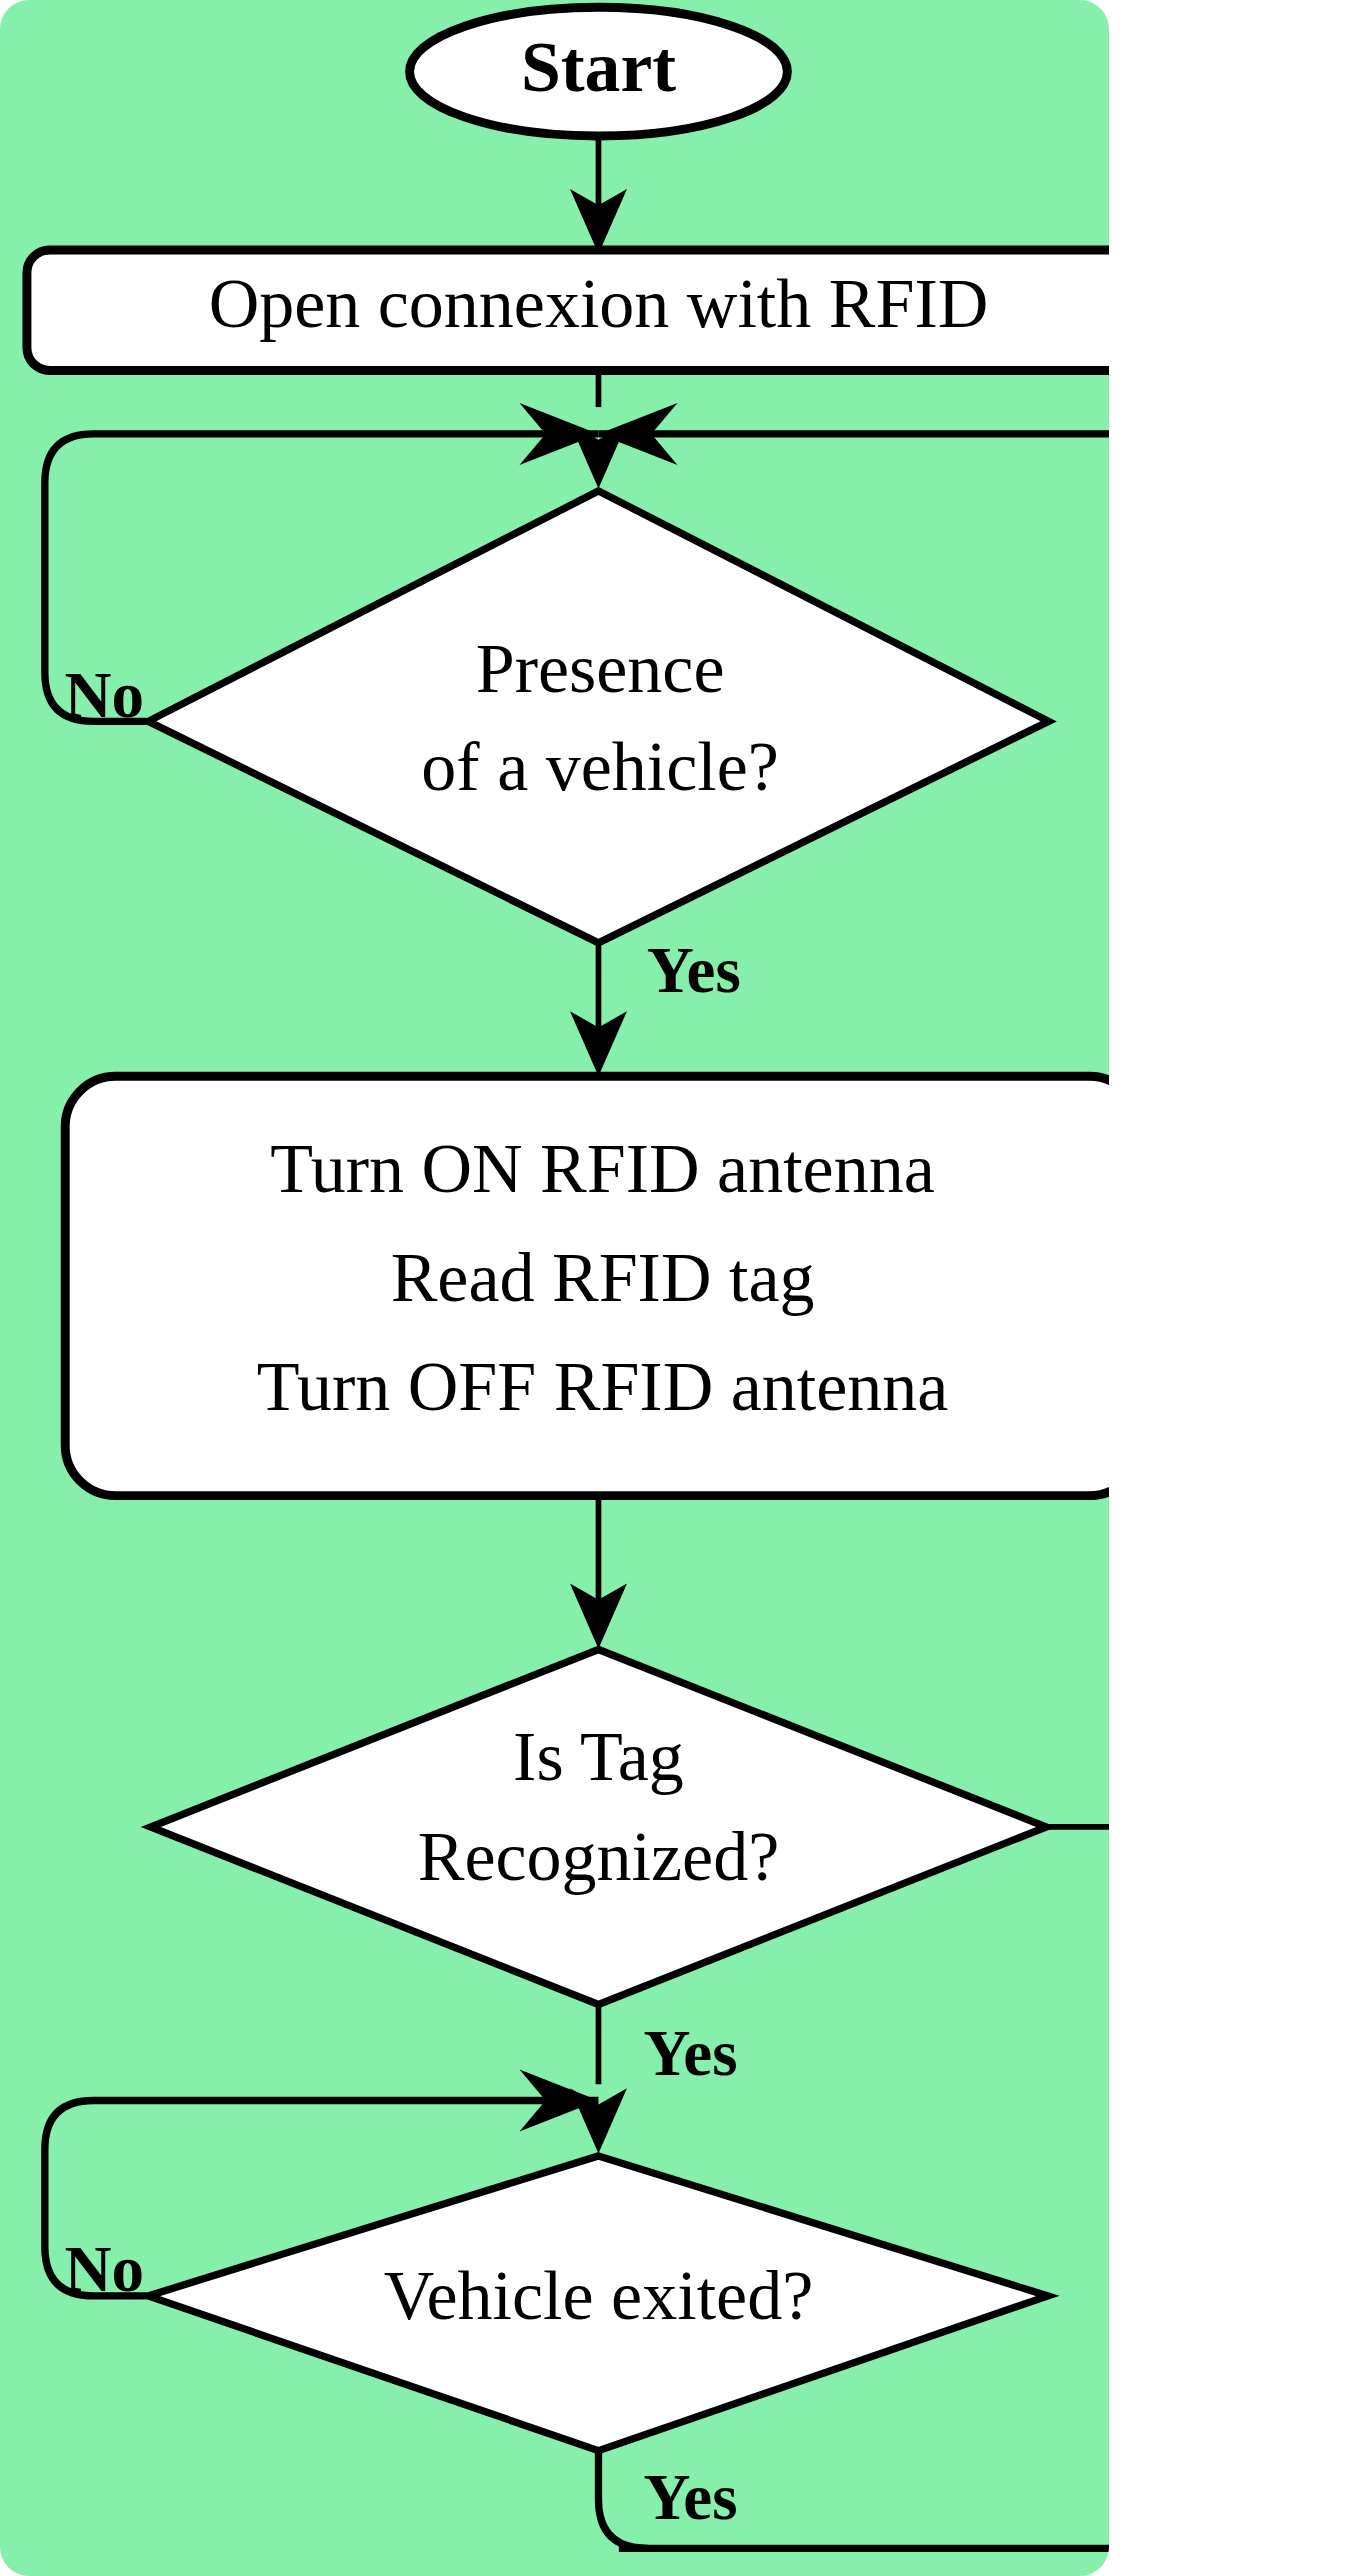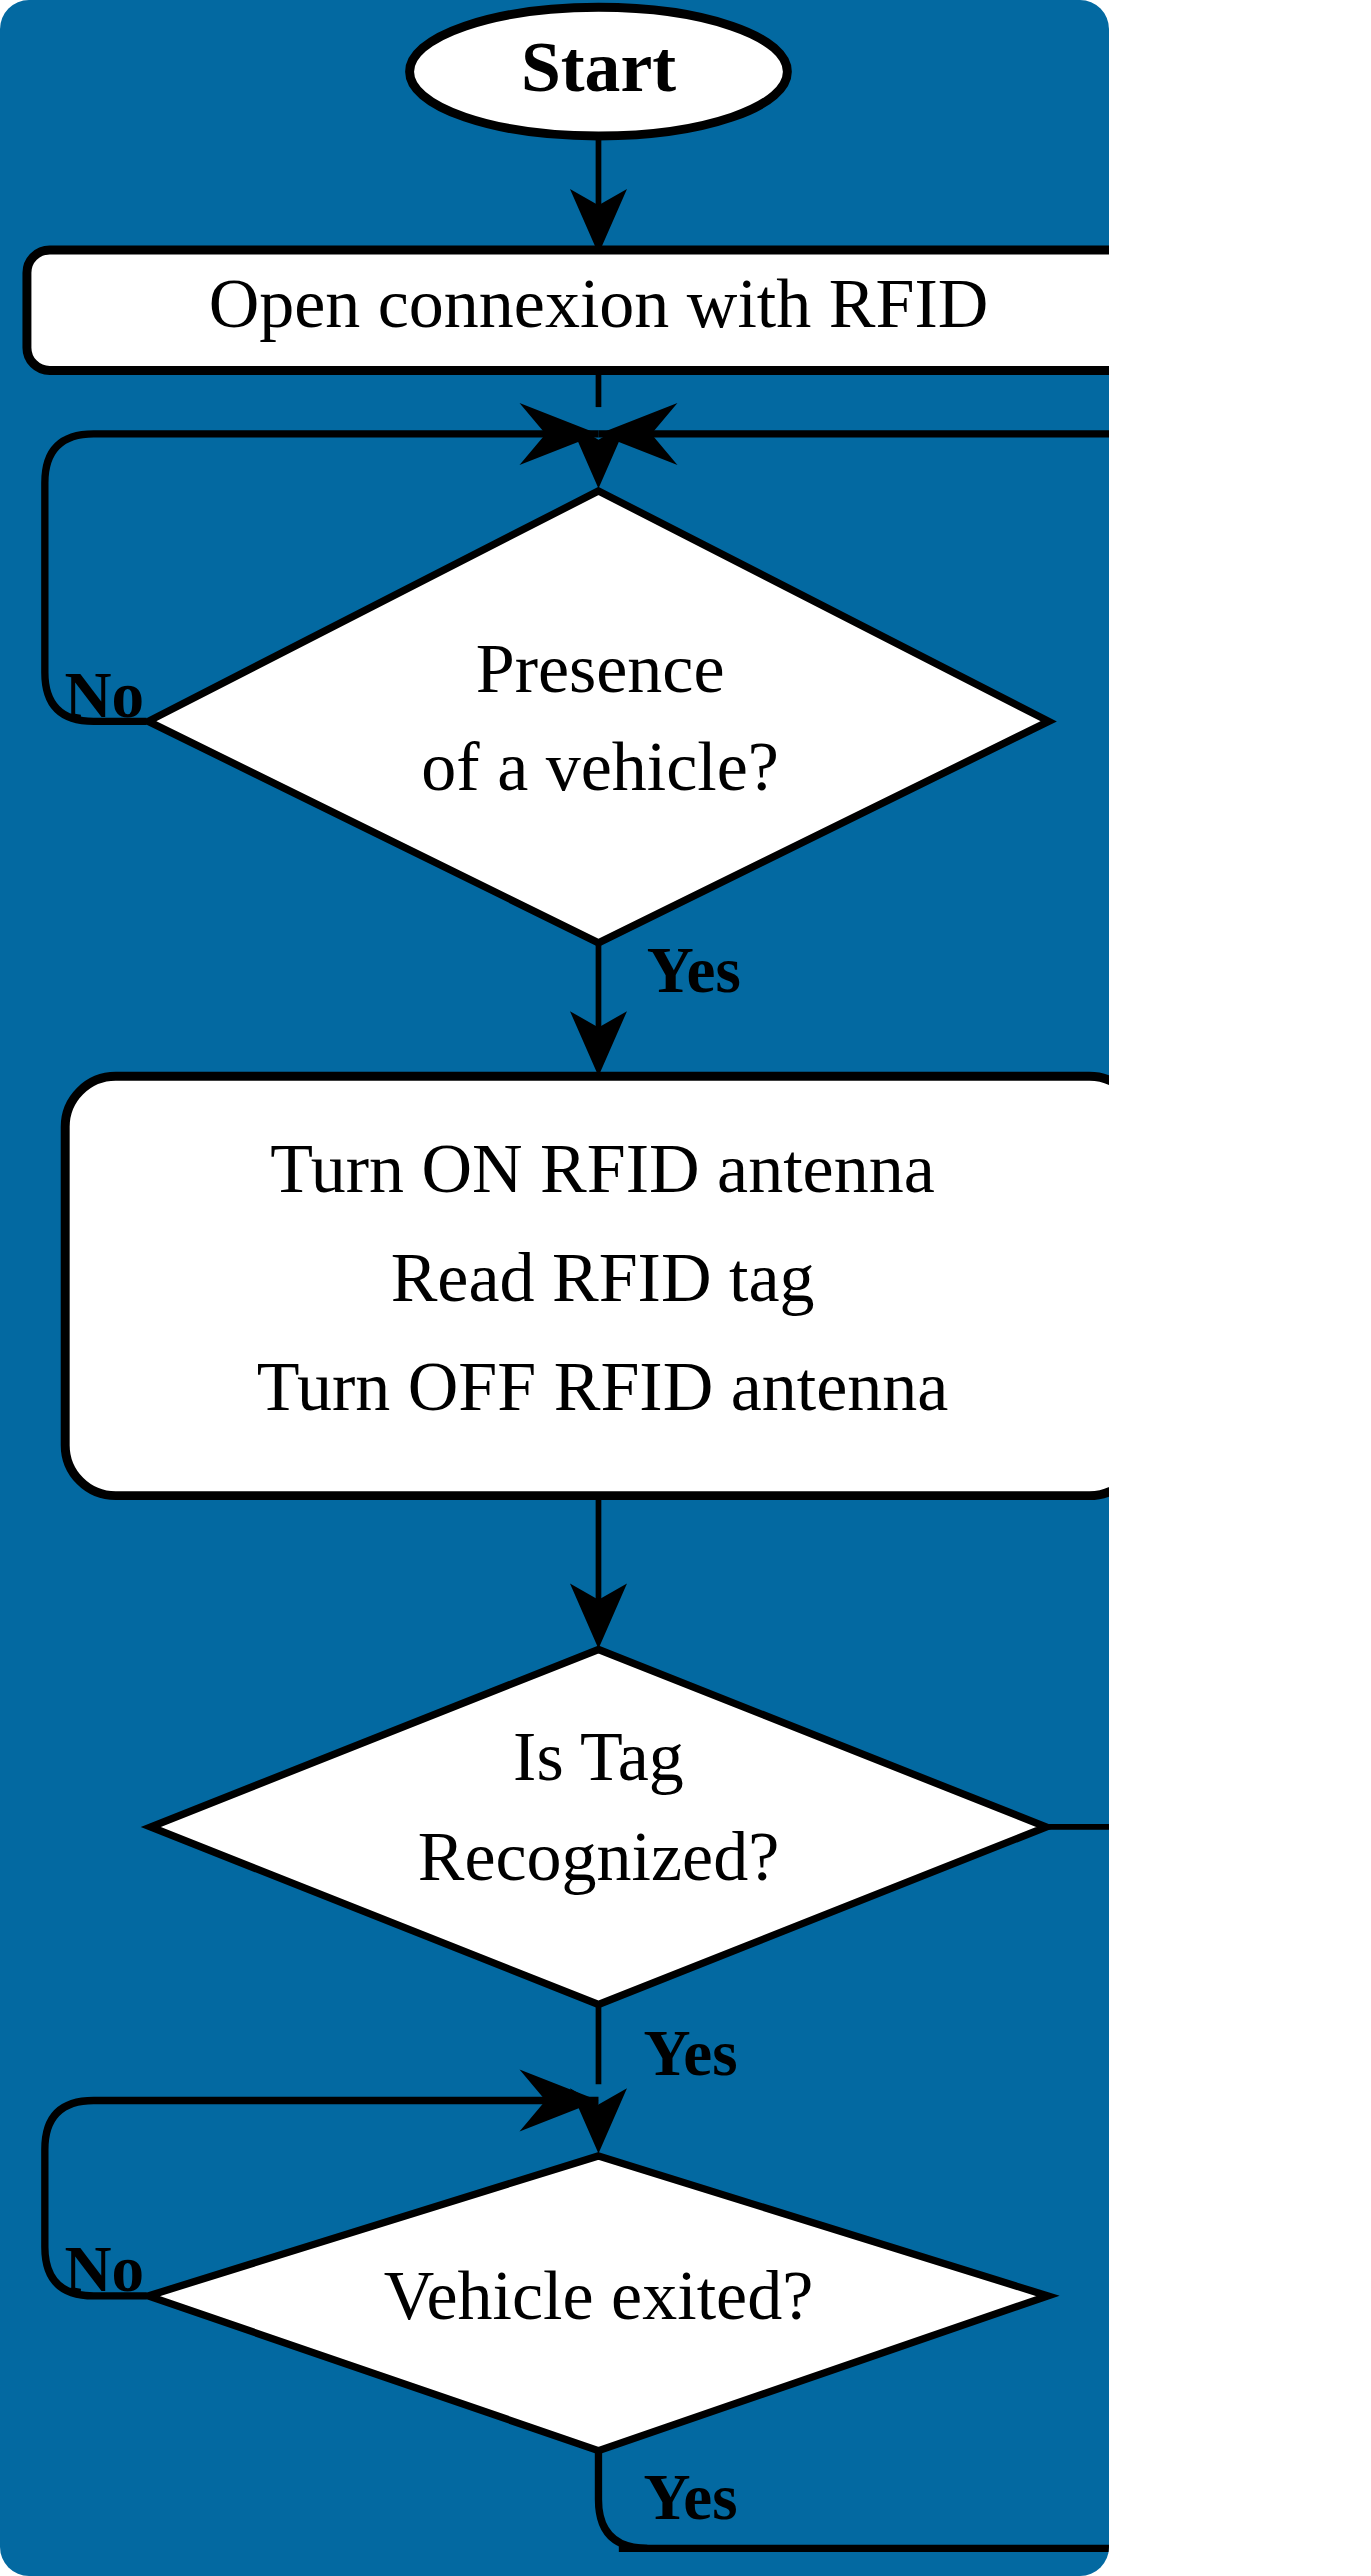--- a/index.html
+++ b/index.html
@@ -4,21 +4,21 @@
 <style>
   html, body {
     margin: 0;
     padding: 0;
     background: #ffffff;
   }
   #flowchart-root {
     position: relative;
     width: 1109px;
     height: 2576px;
-    background: #0369a1;
+    background: #86efac;
     overflow: hidden;
     font-family: "Liberation Serif", "DejaVu Serif", serif;
     border-radius: 29px;
   }
   svg.diagram-canvas {
     position: absolute;
     left: 0;
     top: 0;
     width: 1372px;
     height: 2576px;

